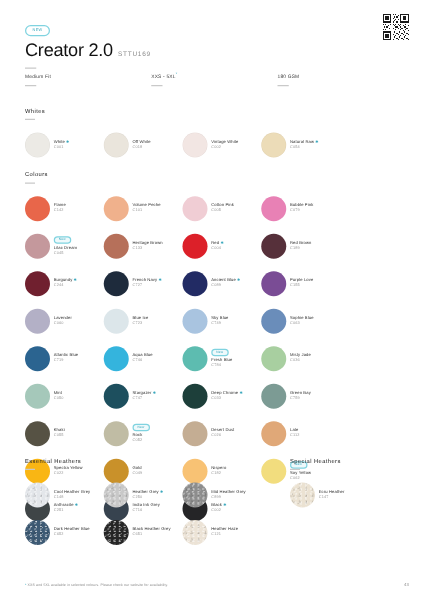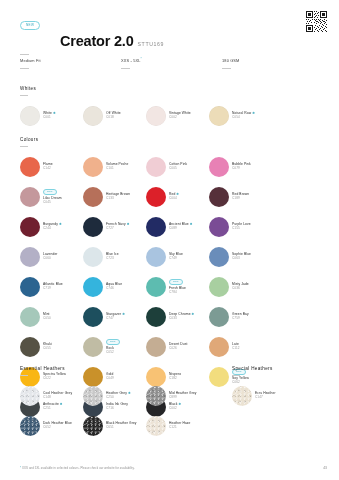--- a/index.html
+++ b/index.html
@@ -41,25 +41,24 @@
     text-transform: uppercase;
   }
   .title-row {
     display: flex;
     align-items: baseline;
     gap: 4px;
     margin-top: 4px;
   }
   .title {
     font-size: 14.5px;
-    font-weight: 700;
+    font-weight: 400;
     letter-spacing: -0.2px;
     color: #111;
     line-height: 1;
-    margin-left: 40px;
   }
   .style-code {
     font-size: 5.2px;
     letter-spacing: 0.6px;
     color: #8a8a8a;
     font-weight: 400;
   }
   .title-rule {
     width: 9px;
     height: 0.8px;

